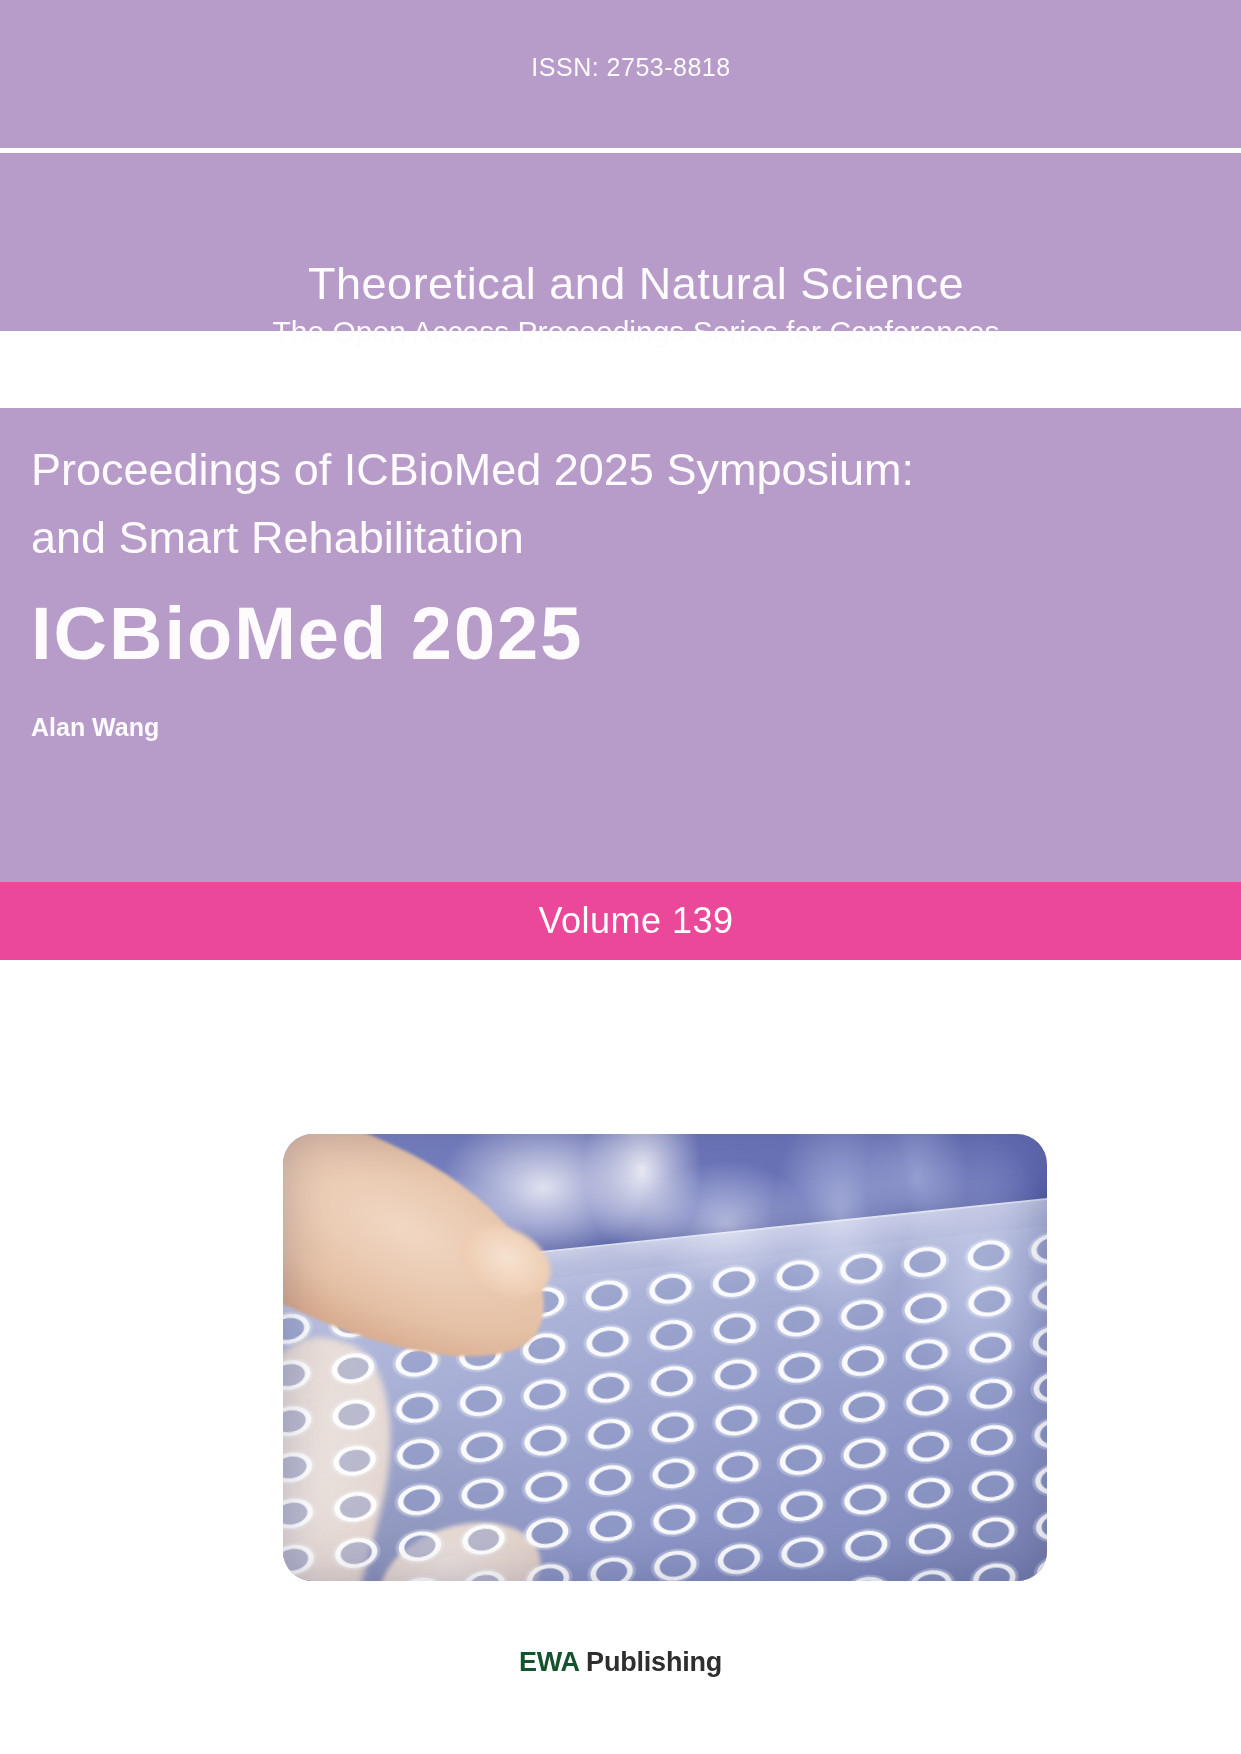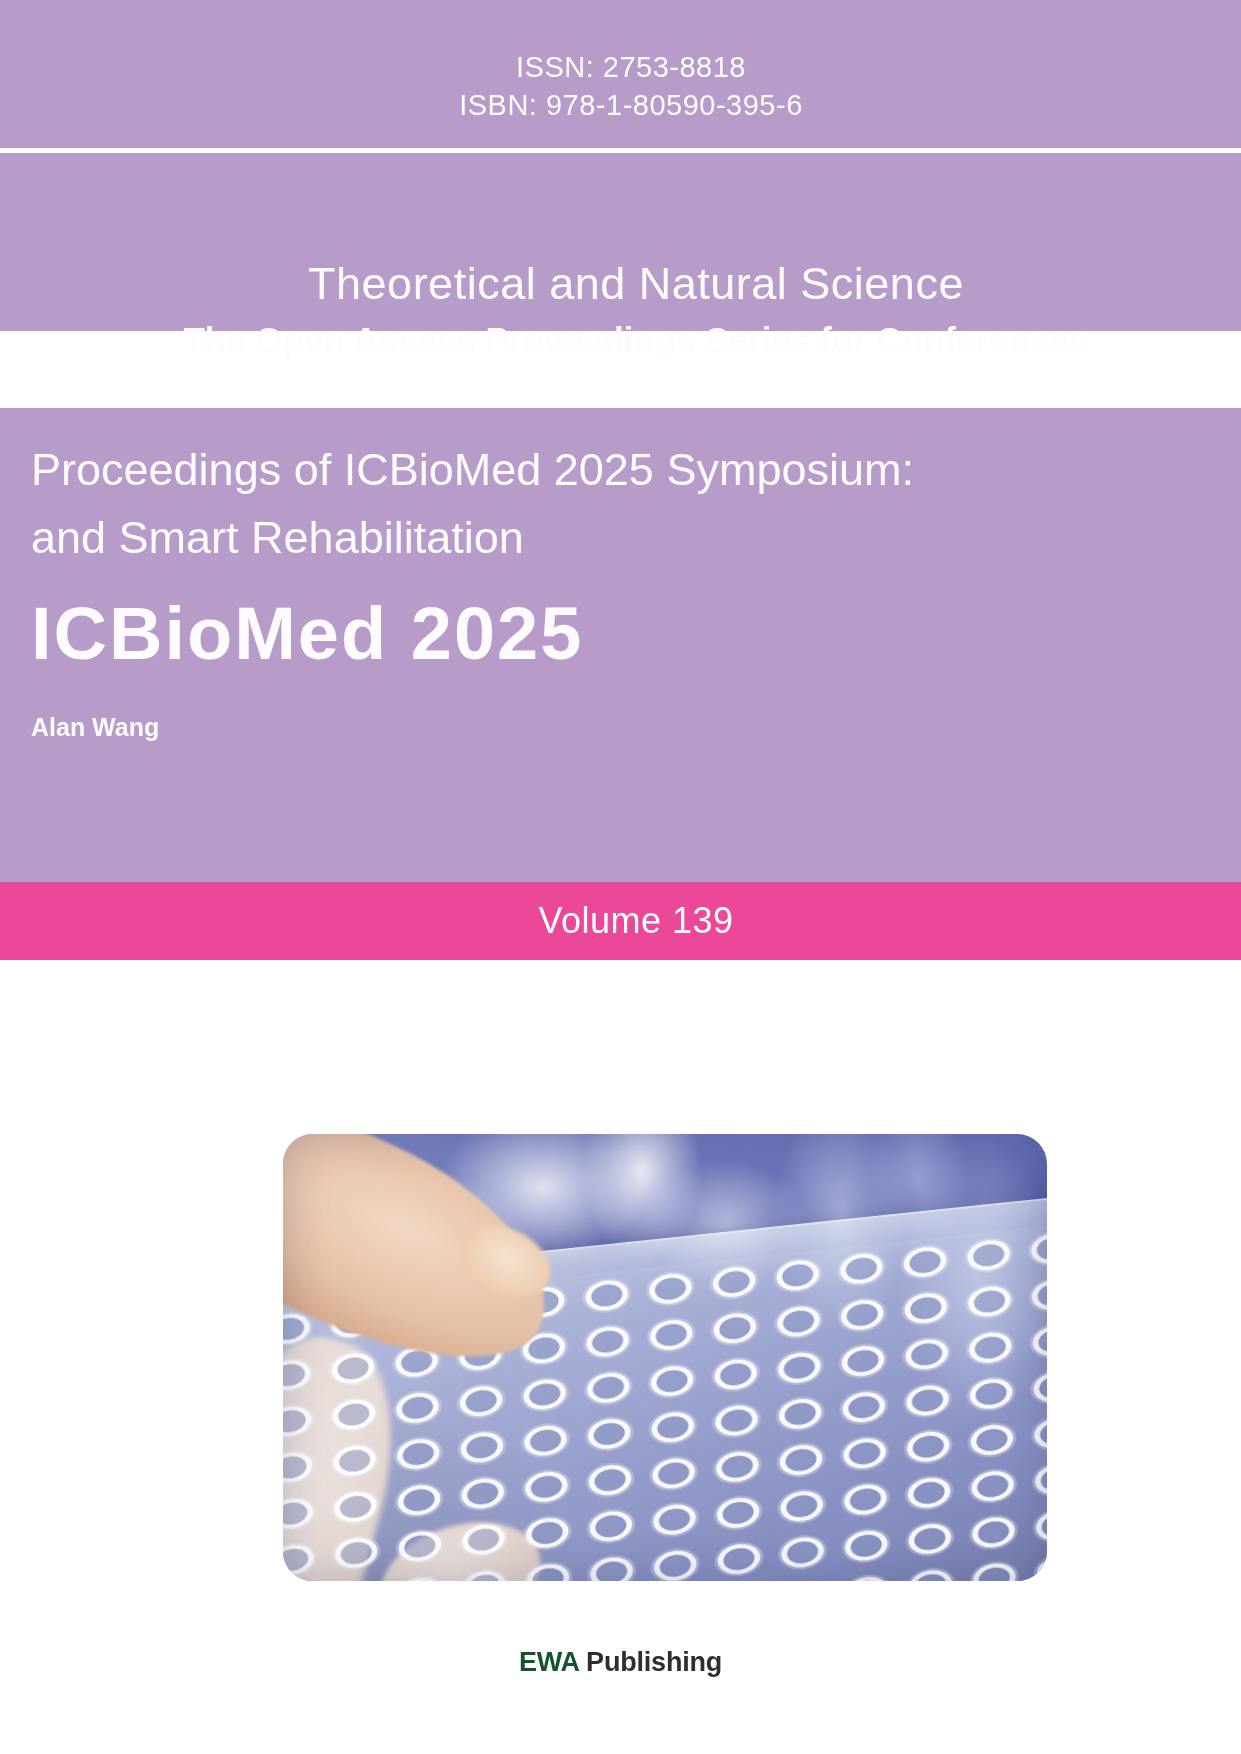--- a/index.html
+++ b/index.html
@@ -3,24 +3,24 @@
 <meta charset="utf-8">
 <style>
   html,body{margin:0;padding:0;}
   body{
     width:1241px;height:1754px;position:relative;background:#ffffff;
     font-family:"Liberation Sans",sans-serif;overflow:hidden;
   }
   
   .purple{position:absolute;left:0;width:1241px;background:#b79bc8;color:#fdfbfe;box-sizing:border-box;}
   .top-banner{top:0;height:148px;padding-top:48px;padding-left:21px;text-align:center;
-    font-size:29px;line-height:38px;letter-spacing:.5px;font-weight:400;}
+    font-size:25px;line-height:38px;letter-spacing:.5px;font-weight:400;}
   .series-section{top:153px;height:178px;padding-top:103px;padding-left:31px;text-align:center;}
   .series-title{font-size:45px;line-height:56px;font-weight:400;letter-spacing:.5px;}
-  .series-subtitle{font-size:35px;line-height:40px;margin-top:8px;font-weight:700;}
+  .series-subtitle{font-size:30px;line-height:40px;font-weight:400;}
   .main-section{top:408px;height:474px;padding-top:28px;padding-left:31px;text-align:left;}
   .proc-line{font-size:45px;line-height:68px;font-weight:400;}
   .conf-name{font-size:74px;line-height:92px;font-weight:700;letter-spacing:2px;margin-top:16px;}
   .editor{font-size:25px;line-height:32px;font-weight:700;margin-top:31px;}
   
   .volume-bar{position:absolute;left:0;top:882px;width:1241px;height:78px;background:#ec4899;
     color:#ffffff;display:flex;align-items:center;justify-content:center;box-sizing:border-box;
     padding-left:31px;font-size:36px;letter-spacing:.5px;}
   
   .photo{position:absolute;left:243px;top:1118px;width:764px;height:447px;border-radius:30px;
@@ -65,21 +65,20 @@
   .publisher{position:absolute;left:0;top:1645px;width:1241px;text-align:center;
     font-size:27px;line-height:34px;letter-spacing:-.2px;}
   .pub-bold{color:#14532d;font-weight:700;}
   .pub-rest{color:#2e2e30;font-weight:700;}
 </style>
 </head>
 <body>
 
 <header class="purple top-banner">
   <div>ISSN: 2753-8818</div>
-  <div>ISBN: 978-1-80590-395-6</div>
 </header>
 
 <section class="purple series-section">
   <div class="series-title">Theoretical and Natural Science</div>
   <div class="series-subtitle">The Open Access Proceedings Series for Conferences</div>
 </section>
 
 <section class="purple main-section">
   <div class="proc-line">Proceedings of ICBioMed 2025 Symposium:</div>
   <div class="proc-line">and Smart Rehabilitation</div>

